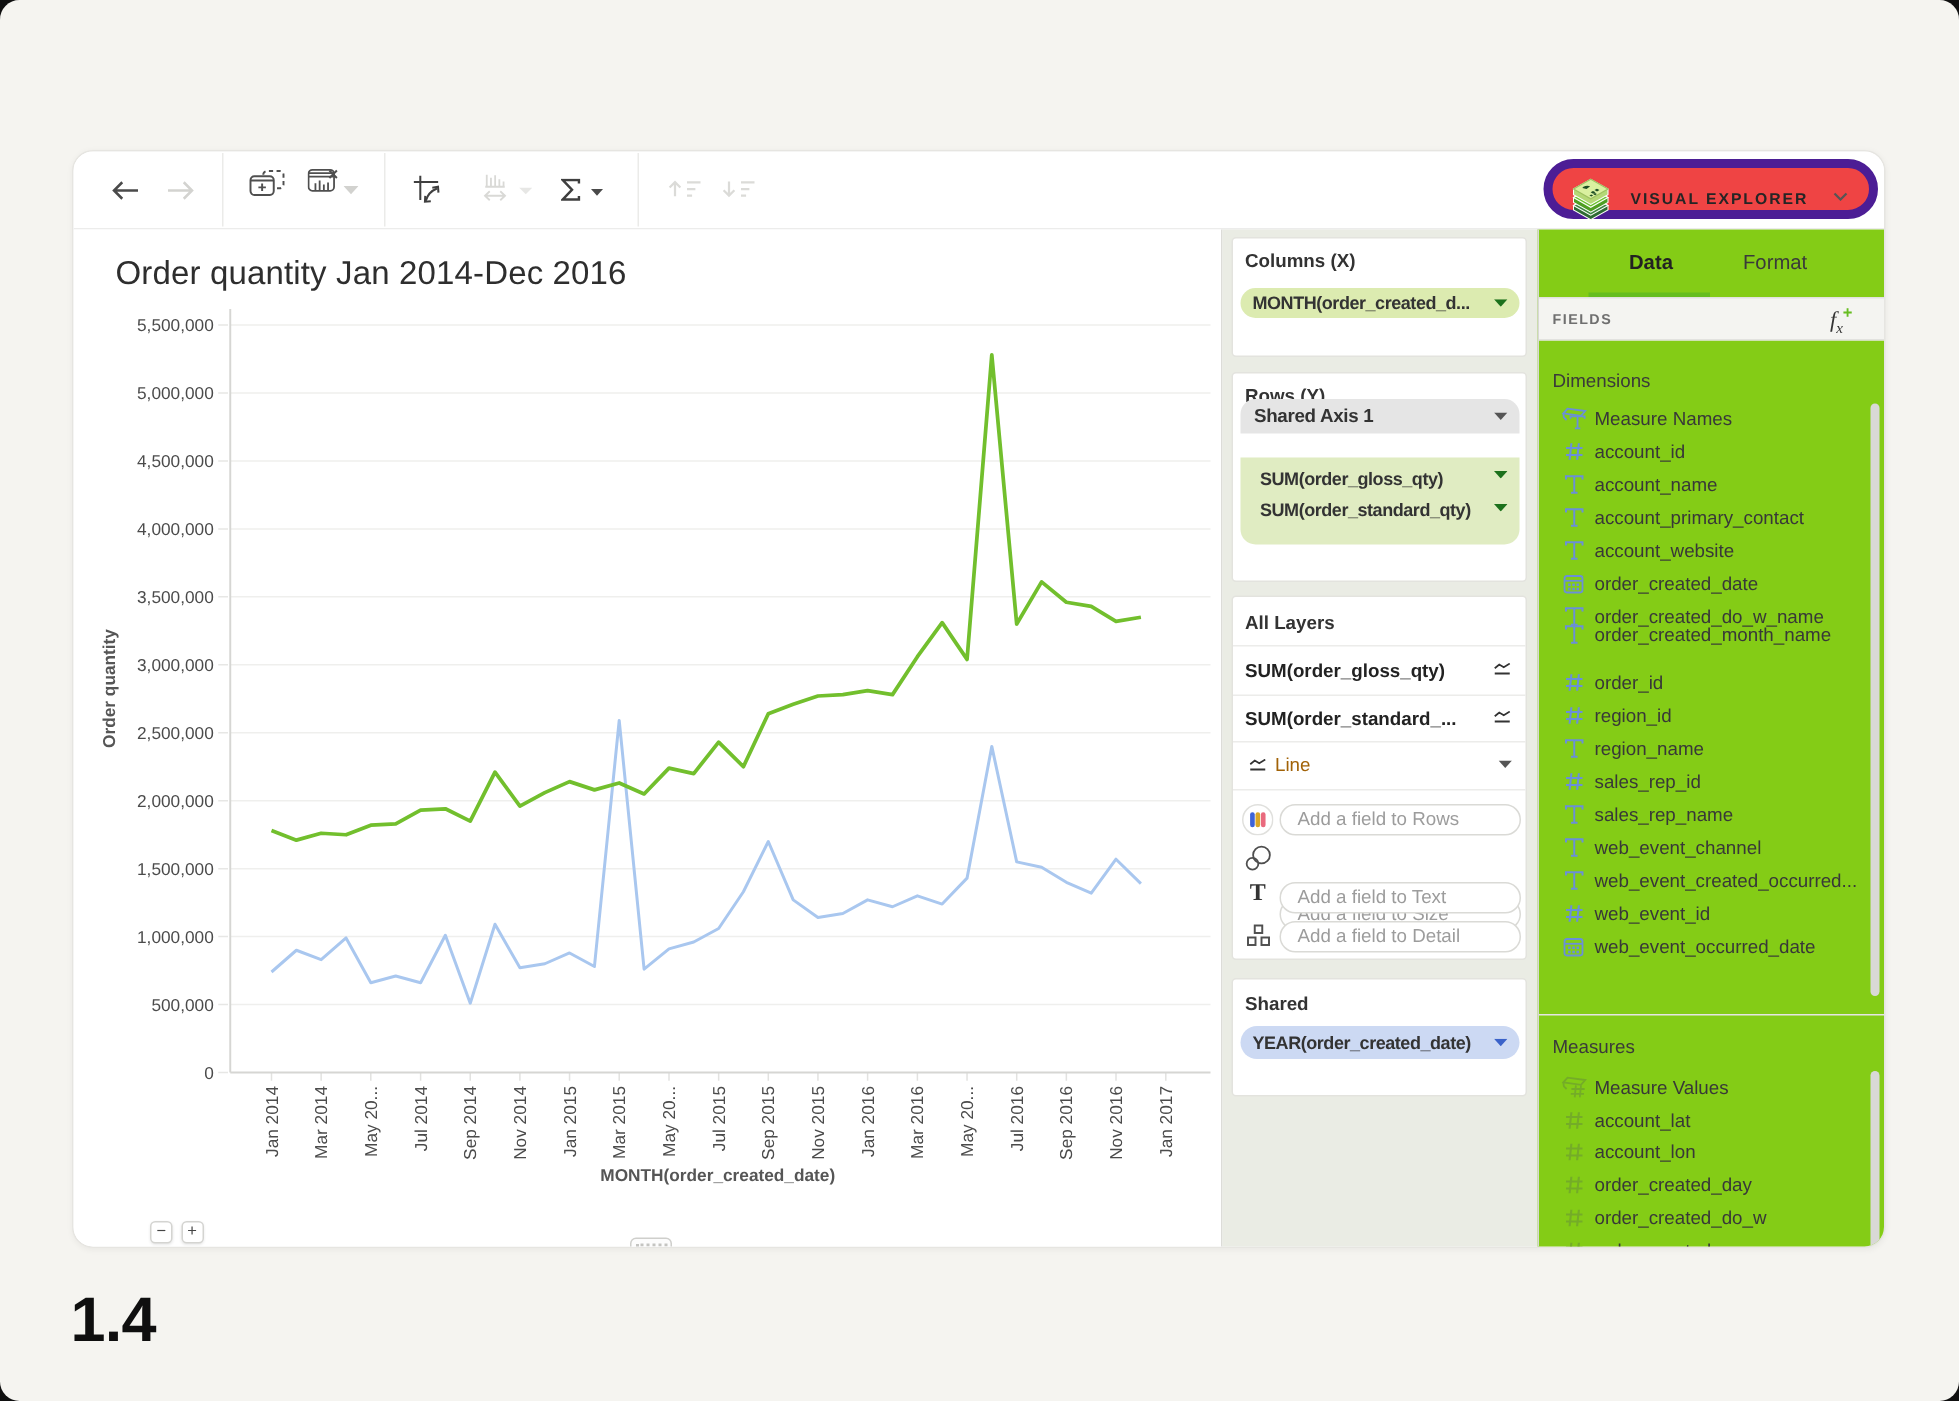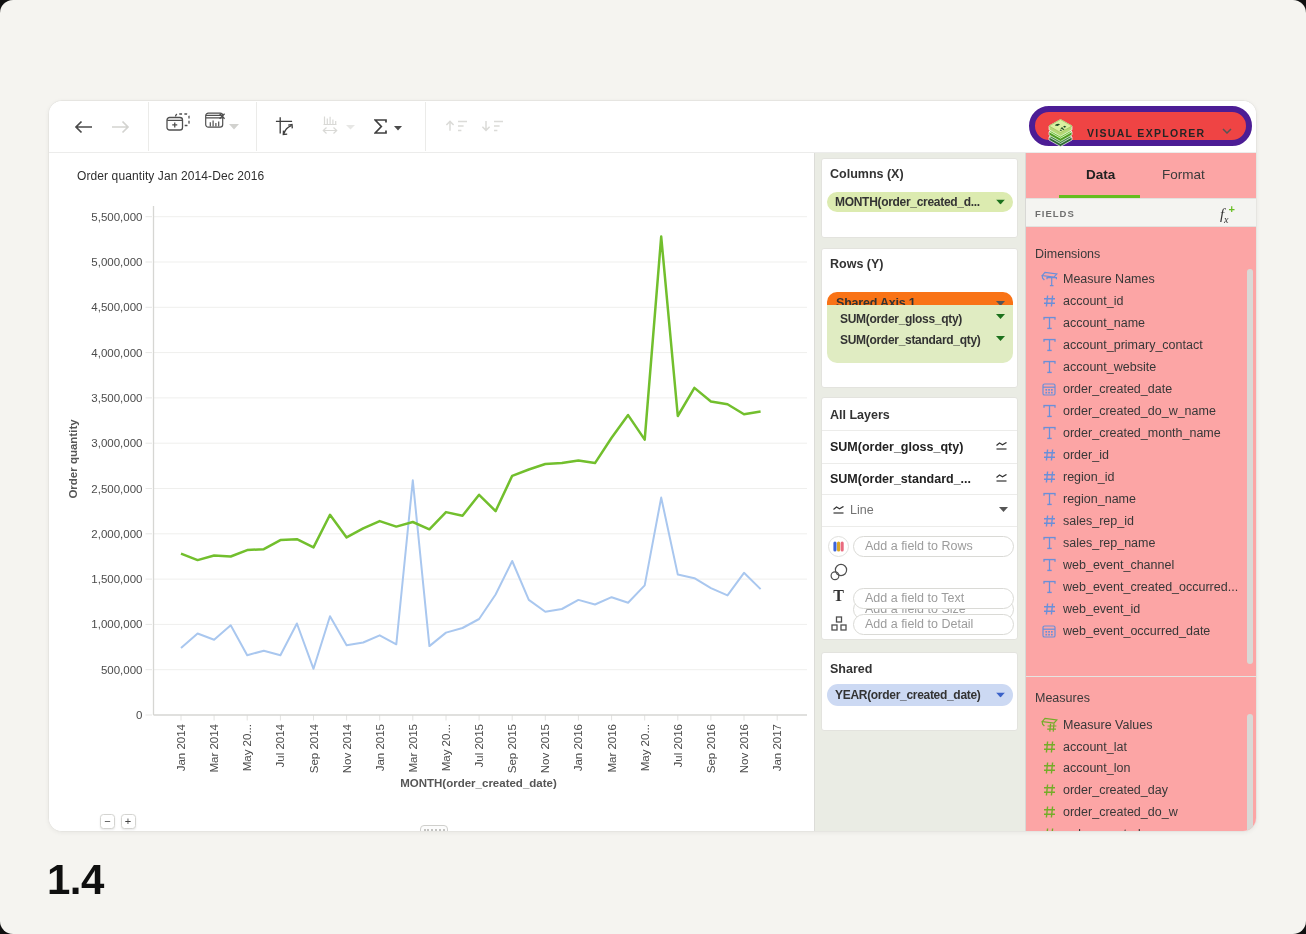--- a/index.html
+++ b/index.html
@@ -8,38 +8,38 @@
 .card { position:absolute; left:48px; top:100px; width:1209px; height:732px; background:#fff;
   border:1px solid #e6e5e1; border-radius:14px; overflow:hidden; box-shadow:0 1px 4px rgba(0,0,0,0.05); }
 .toolbar { position:absolute; left:0; top:0; width:100%; height:52px; border-bottom:1px solid #ececeb; background:#fff; }
 .tsep { position:absolute; top:1px; bottom:1px; width:1px; background:#ebebe9; }
 .ticon { position:absolute; }
 .vebtn { position:absolute; left:980px; top:5px; width:223px; height:40px; border:6px solid #4c1d95; border-radius:20px; background:#ef4444; }
 .vebtn .lg { position:absolute; left:12px; top:5px; }
 .vebtn .tx { position:absolute; left:52px; top:14.5px; font-size:10.5px; font-weight:bold; letter-spacing:1.3px; color:#252525; }
 .vebtn .cv { position:absolute; right:14px; top:16px; }
 .chart { position:absolute; left:0; top:52px; width:766px; height:680px; background:#fff; border-right:1px solid #dcdcd8; }
-.ctitle { position:absolute; left:28px; top:16px; font-size:12px; color:#2e2e2e; font-weight:500; letter-spacing:0.1px;}
+.ctitle { position:absolute; left:28px; top:16px; font-size:22px; color:#2e2e2e; font-weight:500; letter-spacing:0.1px;}
 .chartsvg { position:absolute; left:0; top:0; }
 .zbtn { position:absolute; width:15px; height:15px; background:#fff; border:1px solid #d4d4d1; border-radius:3.5px;
   box-shadow:0 1px 2px rgba(0,0,0,0.09); color:#444; font-size:11px; line-height:13px; text-align:center; }
 .schip { position:absolute; left:371px; top:672px; width:28px; height:10px; background:#fcfcfc; border:1px solid #cfcfcc; border-radius:4px; }
 .schip i { position:absolute; left:3px; top:3px; width:21px; border-top:2px dotted #c4c4c1; }
 .mid { position:absolute; left:766px; top:52px; width:210px; height:680px; background:#eaece4; }
 .mcard { position:absolute; left:6px; width:197px; background:#fff; border:1px solid #e3e3de; border-radius:3px; }
 .mtitle { position:absolute; left:8px; font-size:12.5px; font-weight:bold; color:#333; }
 .pill { position:absolute; left:5px; width:186px; border-radius:10px; font-size:12px; font-weight:bold; color:#333; letter-spacing:-0.3px; }
 .pill .pt { position:absolute; left:8px; top:50%; transform:translateY(-50%); white-space:nowrap; }
 .pill .pc { position:absolute; right:8px; top:50%; transform:translateY(-50%); }
 .mrow { position:absolute; left:0; width:100%; }
 .mdiv { position:absolute; left:0; width:100%; height:1px; background:#ececea; }
 .shelf-ic { position:absolute; left:6px; width:21px; text-align:center; }
 .shelf-in { position:absolute; left:31px; width:161px; height:21px; border:1px solid #dadad6; border-radius:10.5px;
    font-size:12.5px; color:#9c9c9c; line-height:19px; padding-left:11px; background:#fff; }
-.right { position:absolute; left:976px; top:52px; width:233px; height:680px; background:#fca5a5; border-left:1px solid #d8d8d5; }
+.right { position:absolute; left:976px; top:52px; width:233px; height:680px; background:#84cc16; border-left:1px solid #d8d8d5; }
 .tab { position:absolute; top:14px; font-size:13.5px; }
 .tabline { position:absolute; left:33px; top:41.5px; width:81px; height:3px; background:#65bd1f; }
 .fieldsbar { position:absolute; left:0; top:45px; width:100%; height:29px; background:#f4f4f1;
    border-top:1px solid #e2e2df; border-bottom:1px solid #e2e2df; }
 .fieldsbar .ft { position:absolute; left:9px; top:9px; font-size:9.5px; font-weight:bold; letter-spacing:1px; color:#6f6f6f; }
 .fx { position:absolute; right:23px; top:4px; font-family:"Liberation Serif", serif; font-style:italic; font-size:15px; color:#333; }
 .fx sup { color:#67bd22; font-size:11px; font-family:"Liberation Sans"; font-weight:bold; font-style:normal; }
 .seclab { position:absolute; left:9px; font-size:12.5px; color:#3a3a3a; }
 .frow { position:absolute; left:0; width:100%; height:22px; }
 .ficon { position:absolute; left:14px; top:50%; transform:translateY(-50%); width:18px; text-align:center; }
@@ -262,21 +262,21 @@
             <span class="pc">
               <svg width="9" height="5" viewBox="0 0 9 5">
                 <path d="M0 0 H9 L4.5 5 Z" fill="#1c711c"></path>
               </svg>
             </span>
           </div>
     </div>
 
     <div class="mcard" style="top:95px;height:140px;">
       <div class="mtitle" style="top:8px;">Rows (Y)</div>
-      <div style="position:absolute;left:5px;top:43px;width:186px;height:23px;background:#f97316;border-radius:10px 10px 0 0;">
+      <div style="position:absolute;left:5px;top:17px;width:186px;height:23px;background:#e5e5e5;border-radius:10px 10px 0 0;">
         <span style="position:absolute;left:9px;top:4px;font-size:12.5px;font-weight:bold;color:#333;letter-spacing:-0.2px;">Shared Axis&nbsp;1</span>
         <span style="position:absolute;right:8px;top:9px;">
               <svg width="9" height="5" viewBox="0 0 9 5">
                 <path d="M0 0 H9 L4.5 5 Z" fill="#555"></path>
               </svg>
             </span>
           </div>
       <div style="position:absolute;left:5px;top:55.5px;width:186px;height:58px;background:#e0ecc2;border-radius:0 0 10px 10px;">
         <span style="position:absolute;left:13px;top:7px;font-size:12px;font-weight:bold;color:#333;letter-spacing:-0.3px;">SUM(order_gloss_qty)</span>
         <span style="position:absolute;right:8px;top:9.5px;">
@@ -316,21 +316,21 @@
             </span>
           </div>
       <div class="mdiv" style="top:96px;"></div>
       <div class="mrow" style="top:96px;height:32px;">
             <span style="position:absolute;left:11px;top:12px;">
               <svg width="11" height="8" viewBox="0 0 11 8">
                 <path d="M0.5 3.5 L3.5 1 L6.5 2.8 L10.5 0.4" fill="none" stroke="#333" stroke-width="1.2"></path>
                 <path d="M0.5 7 H10.5" stroke="#333" stroke-width="1.2"></path>
               </svg>
             </span>
-        <span style="position:absolute;left:28px;top:9px;font-size:12.5px;color:#737373;">Line</span>
+        <span style="position:absolute;left:28px;top:9px;font-size:12.5px;color:#a16207;">Line</span>
         <span style="position:absolute;right:9px;top:13px;">
               <svg width="9" height="5" viewBox="0 0 9 5">
                 <path d="M0 0 H9 L4.5 5 Z" fill="#555"></path>
               </svg>
             </span>
           </div>
       <div class="mdiv" style="top:128px;"></div>
       <div class="shelf-ic" style="top:137.5px;">
             <svg width="21" height="21" viewBox="0 0 21 21">
               <circle cx="10.5" cy="10.5" r="10" fill="#fff" stroke="#e0e0dd" stroke-width="1"></circle>
@@ -459,21 +459,21 @@
           <div class="frow" style="top:247px">
             <span class="ficon">
               <svg width="13" height="13" viewBox="0 0 13 13">
                 <g stroke="#6a8fd9" stroke-width="1.3" fill="none">
 <path d="M1 3.2 V1 H12 V3.2 M6.5 1 V12 M4.3 12 H8.7"></path>
                 </g>
               </svg>
             </span>
             <span class="ftext">order_created_do_w_name</span>
           </div>
-          <div class="frow" style="top:269px">
+          <div class="frow" style="top:259px">
             <span class="ficon">
               <svg width="13" height="13" viewBox="0 0 13 13">
                 <g stroke="#6a8fd9" stroke-width="1.3" fill="none">
 <path d="M1 3.2 V1 H12 V3.2 M6.5 1 V12 M4.3 12 H8.7"></path>
                 </g>
               </svg>
             </span>
             <span class="ftext">order_created_month_name</span>
           </div>
           <div class="frow" style="top:291px">

